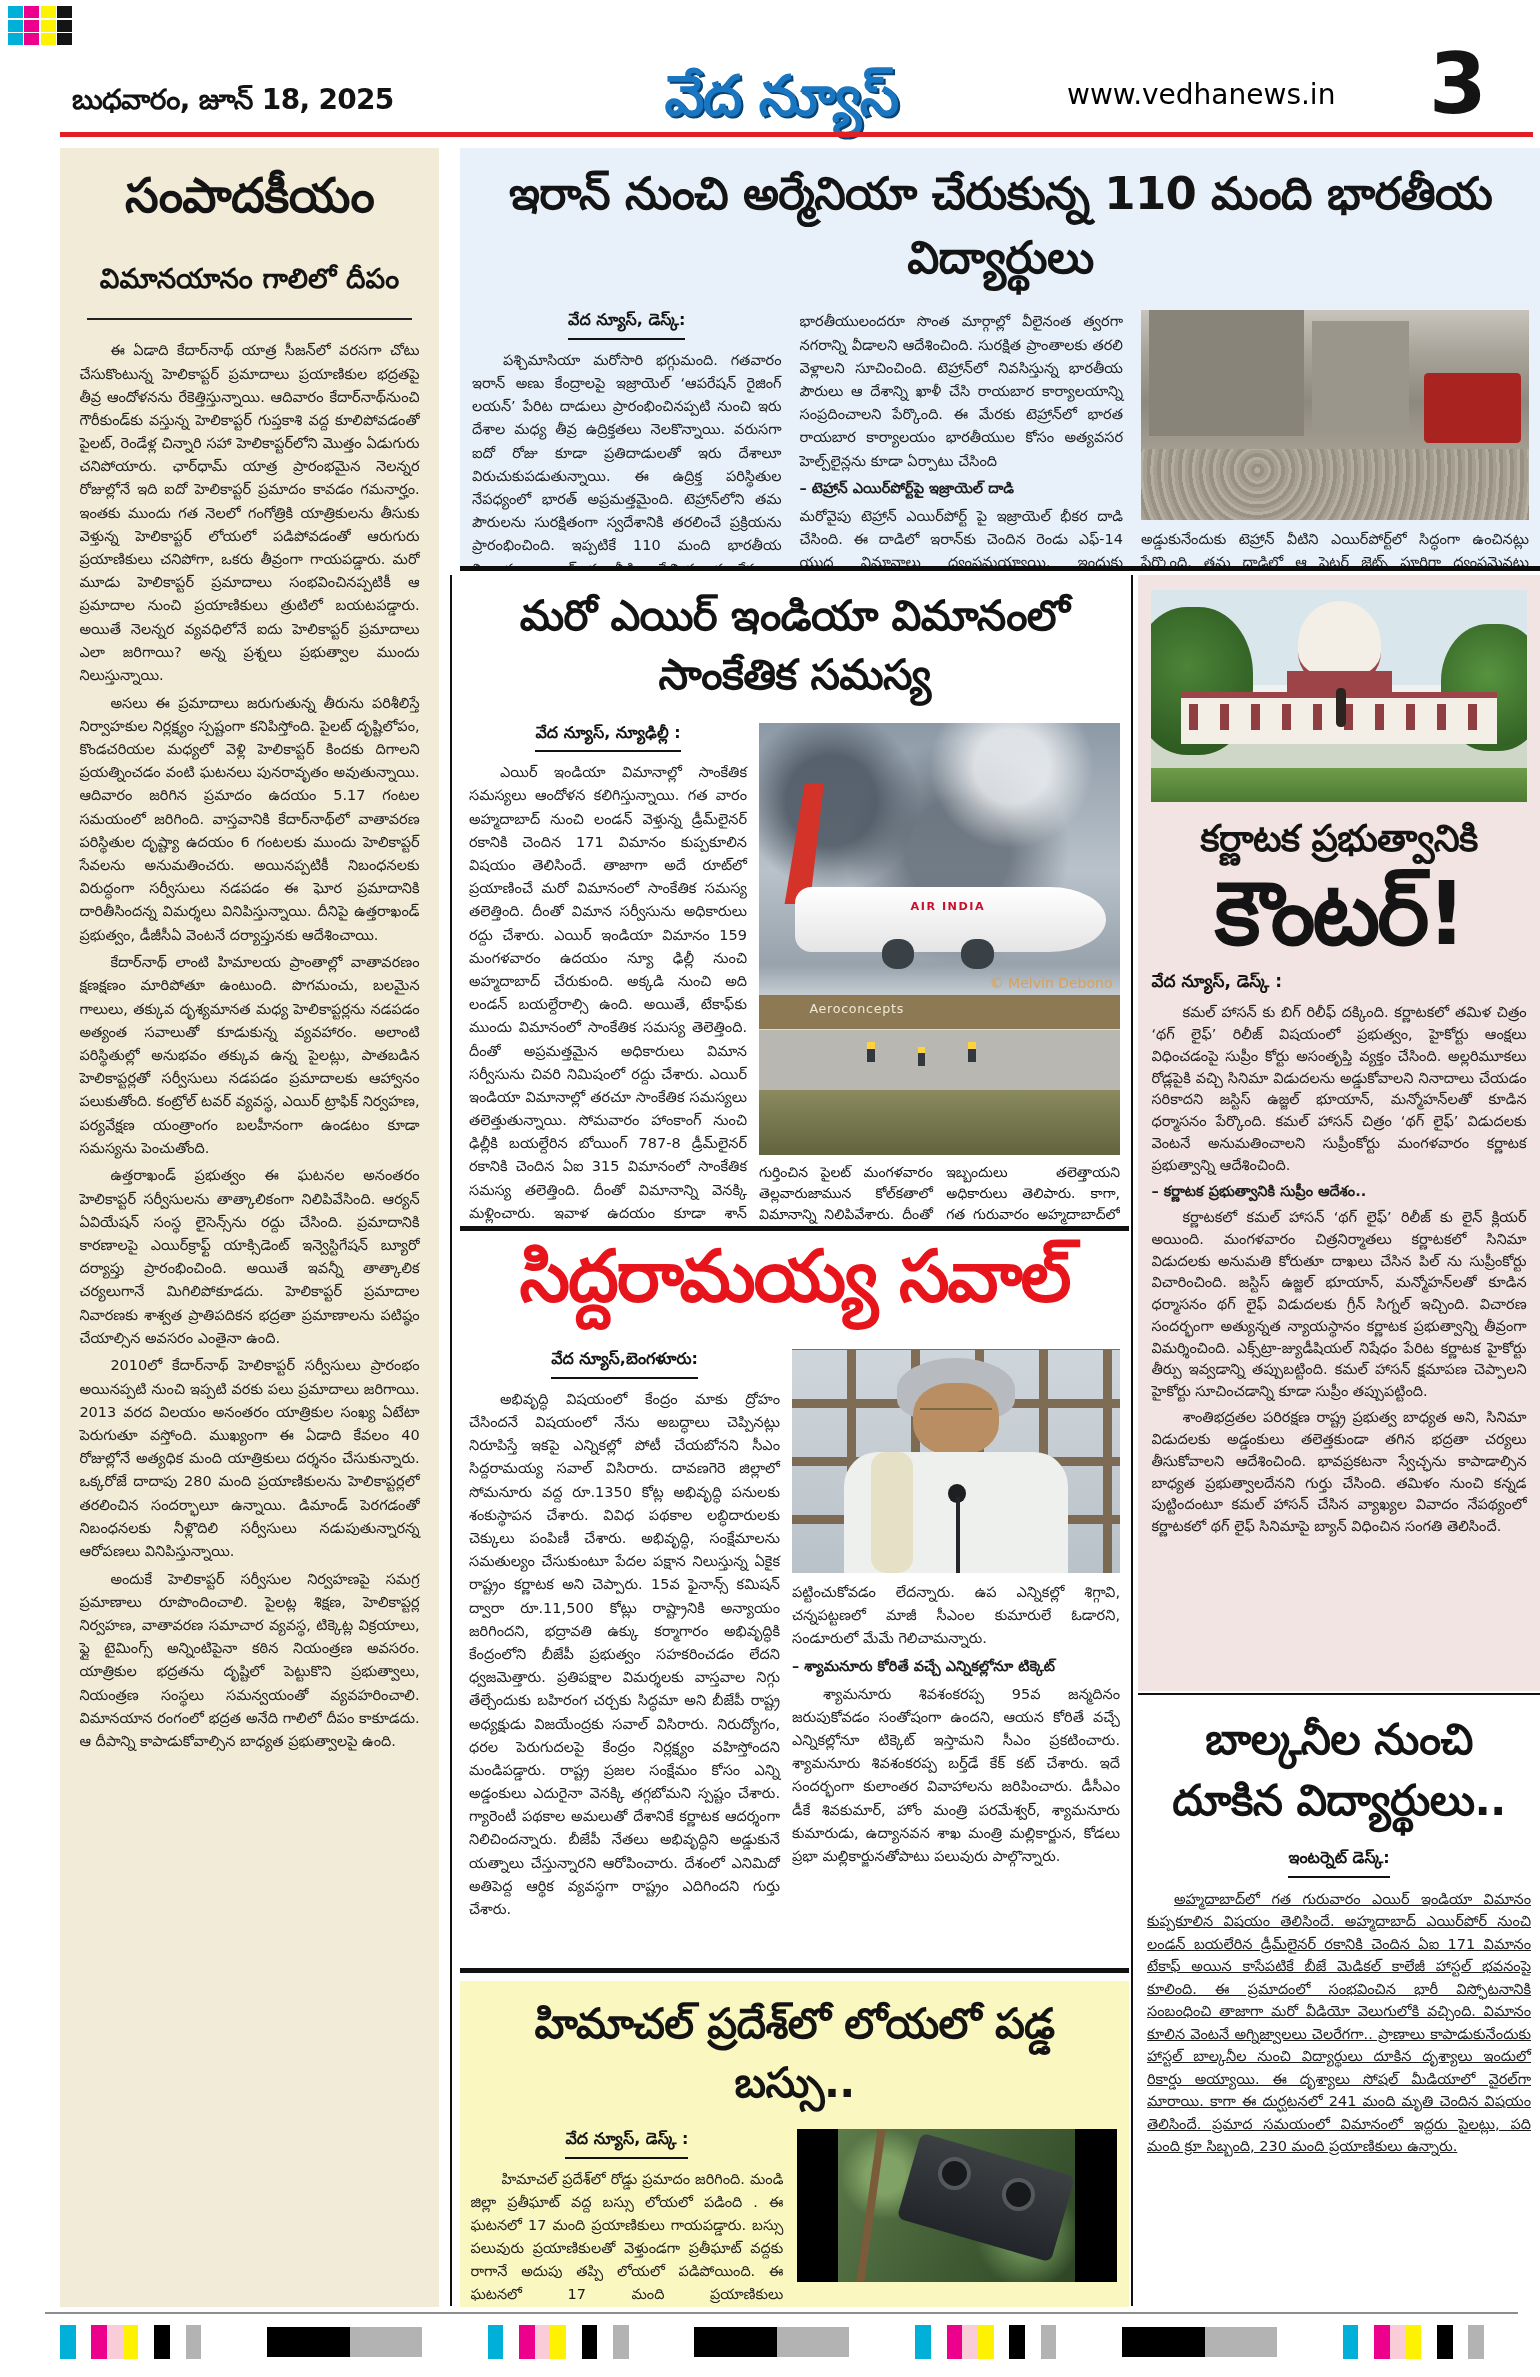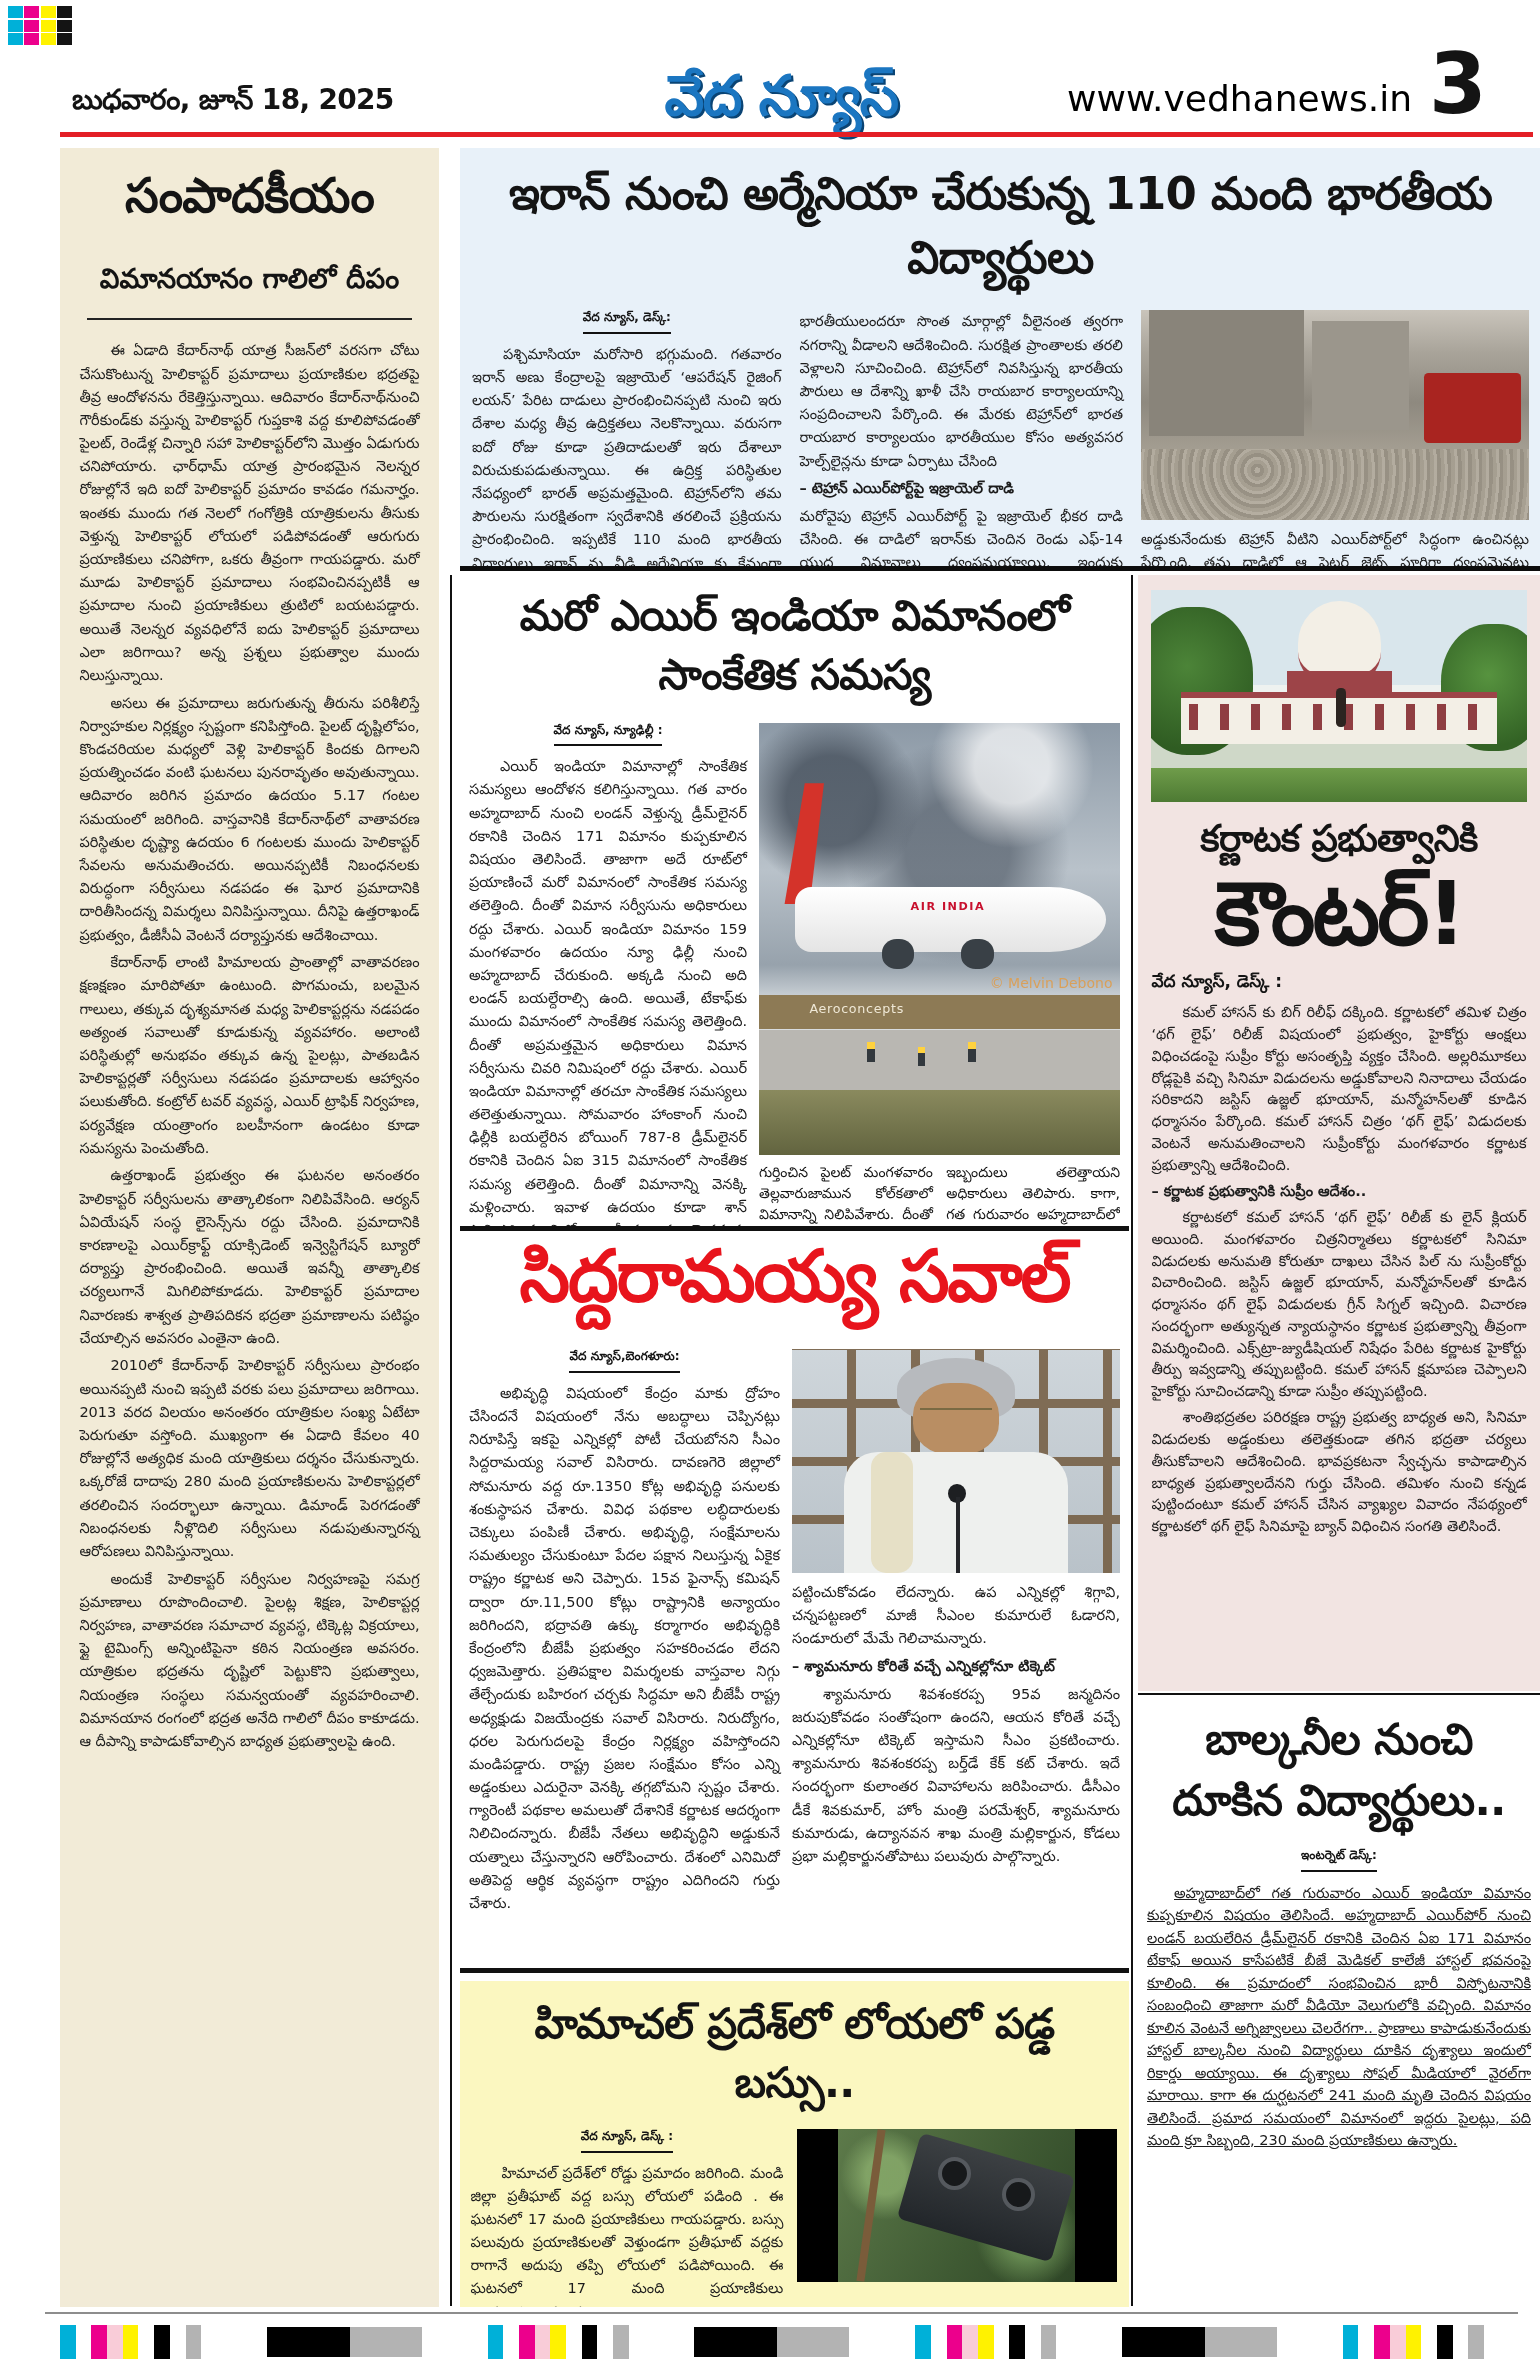--- a/index.html
+++ b/index.html
@@ -5,33 +5,33 @@
   html,body{margin:0;padding:0;background:#e9e9e9;}
   #page{position:relative;width:1541px;height:2377px;background:#fff;overflow:hidden;
         font-family:"DejaVu Sans","Liberation Sans",sans-serif;color:#141414;}
   .abs{position:absolute;}
   
   #print-grid{left:7.5px;top:6px;display:grid;grid-template-columns:repeat(4,15px);gap:1.5px;}
   #print-grid div{height:12px;}
   #date{left:72px;top:83px;font-size:28px;font-weight:700;letter-spacing:-0.7px;}
   #masthead{left:641px;top:63px;width:280px;text-align:center;font-size:56px;font-weight:800;
             color:#1b76c1;text-shadow:2.2px 2.2px 0 #0a4474;letter-spacing:-1.5px;}
-  #website{left:1067px;top:78px;font-size:36px;color:#000;}
+  #website{left:1067px;top:78px;font-size:28px;color:#000;}
   #pagenum{left:1429px;top:36px;font-size:83px;font-weight:700;}
   #red-rule{left:60px;top:132px;width:1473px;height:5.2px;background:#e31f26;}
   
   #editorial{left:60px;top:148px;width:379px;height:2159px;background:#f2ebd7;
              box-sizing:border-box;padding:19.4px 19.4px 13.4px;overflow:hidden;}
   .ed-title{font-size:48px;font-weight:700;text-align:center;letter-spacing:-0.7px;}
   .ed-sub{font-size:27.6px;font-weight:700;text-align:center;margin-top:27px;}
   .ed-rule{height:2.2px;background:#232323;margin:16.4px 7.5px 19.4px;}
   p.body{font-size:14.5px;line-height:1.6;text-align:justify;margin:0 0 4.5px;color:#1c1c1c;}
   p.body.ind{text-indent:31px;}
   
-  .byline{display:inline-block;font-size:12px;font-weight:700;border-bottom:2.2px solid #111;
+  .byline{display:inline-block;font-size:16px;font-weight:700;border-bottom:2.2px solid #111;
           padding-bottom:4.5px;margin-bottom:9px;}
   .bold-sub{font-weight:700;}
   .vrule{width:2.2px;background:#111;}
   .hrule{background:#111;}
   
   #iran{left:460px;top:148px;width:1081px;height:423px;background:#e8f1f9;
         box-sizing:border-box;border-bottom:5.2px solid #0d0d0d;overflow:hidden;}
   #iran .head{font-size:45px;font-weight:800;text-align:center;padding-top:19.4px;letter-spacing:-0.7px;}
   #iran .row{display:flex;gap:18px;margin-top:15px;padding:0 12px;}
   #iran .c1{width:312px;text-align:center;}

